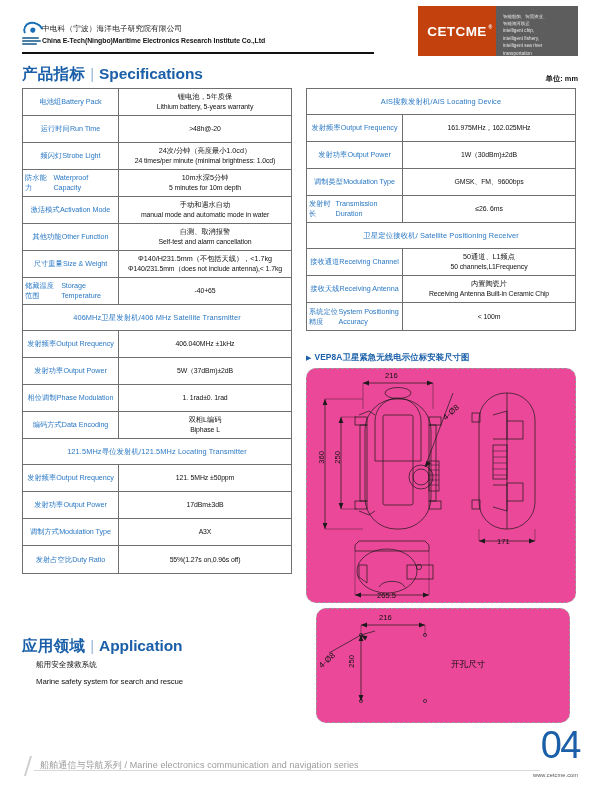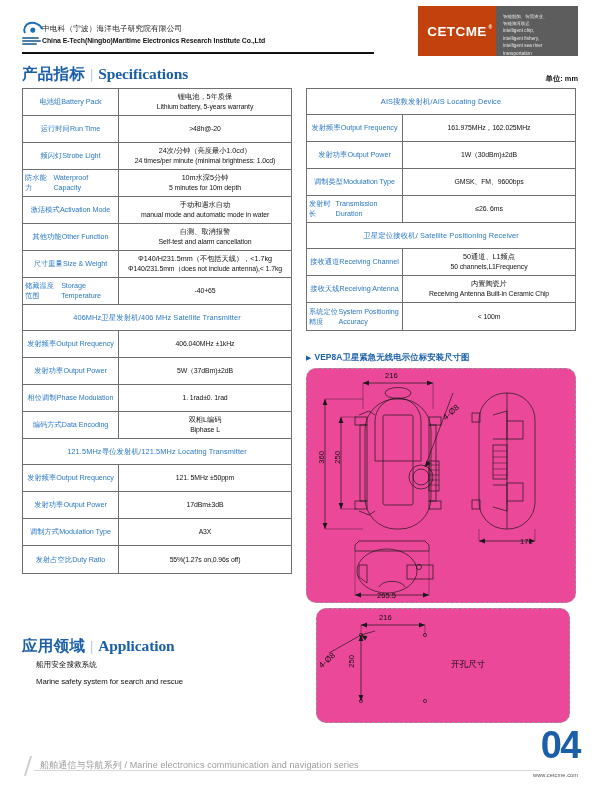--- a/index.html
+++ b/index.html
@@ -42,21 +42,21 @@
 
   .logobox{position:absolute;right:22px;top:6px;width:160px;height:50px;display:flex;}
   .logo-blue{width:78px;background:#c2410c;display:flex;align-items:center;justify-content:center;}
   .logo-blue .wordmark{position:relative;color:#fff;font-weight:bold;font-size:13.5px;letter-spacing:.4px;}
   .logo-blue .wordmark sup{font-size:5px;position:absolute;top:0px;right:-6px;}
   .logo-grey{flex:1;background:#5d5d5d;padding:7px 6px 0 7px;box-sizing:border-box;}
   .logo-grey div{color:#e8e8e8;font-size:4.6px;line-height:1.62;letter-spacing:.05px;}
   .logo-grey .cn{font-size:4.4px;}
 
   
-  .sec-title{position:absolute;display:flex;align-items:baseline;gap:5px;font-family:Liberation Serif, serif;}
+  .sec-title{position:absolute;display:flex;align-items:baseline;gap:5px;}
   .sec-cn{font-size:15.5px;font-weight:bold;color:#1a5fa8;letter-spacing:.3px;}
   .sec-bar{color:#9ab8d6;font-weight:300;font-size:15px;}
   .sec-en{font-size:15.5px;font-weight:bold;color:#1a5fa8;letter-spacing:-.1px;}
 
   .unit-label{position:absolute;right:22px;top:74px;font-size:7.4px;font-weight:bold;color:#111;}
 
   
   .tbl{position:absolute;border:1px solid #6f6f6f;box-sizing:border-box;background:#fff;}
   .trow{display:flex;border-bottom:1px solid #6f6f6f;box-sizing:border-box;}
   .trow:last-child{border-bottom:none;}
@@ -96,21 +96,21 @@
   .app-en{position:absolute;font-size:7.8px;color:#111;letter-spacing:-.1px;}
 
   
   .foot-rule{position:absolute;left:34px;top:770px;width:506px;height:1px;background:#d8d8d8;}
   .foot-slash{position:absolute;left:22px;top:756px;width:13px;height:20px;}
   .foot-slash:before{
     content:"";position:absolute;left:5px;top:0;width:2.4px;height:20px;
     background:#cfcfcf;transform:skewX(-17deg);
   }
   .foot-txt{position:absolute;left:40px;top:759px;font-size:9px;color:#9c9c9c;letter-spacing:.1px;}
-  .pagenum{position:absolute;right:20px;top:726px;font-size:38px;font-weight:bold;color:#1a5fa8;letter-spacing:-1.5px;line-height:1;}
+  .pagenum{position:absolute;right:20px;top:726px;font-size:38px;font-weight:normal;color:#1a5fa8;letter-spacing:-1.5px;line-height:1;}
   .foot-url{position:absolute;right:22px;top:772px;font-size:5.6px;color:#555;letter-spacing:.1px;}
 
   svg{display:block;}
 </style>
 </head>
 <body>
 
 <div class="page">
 
   <div class="header">
@@ -481,21 +481,21 @@
         <path d="M48 226 l6 -2.4 v4.8 z" fill="#1a1a1a" stroke="none"></path>
         <path d="M122 226 l-6 -2.4 v4.8 z" fill="#1a1a1a" stroke="none"></path>
         <line x1="48" y1="182" x2="48" y2="226" stroke-width="0.4"></line>
         <line x1="122" y1="182" x2="122" y2="226" stroke-width="0.4"></line>
       </g>
     </svg>
 
     <div class="dim-txt" style="left:78px;top:2px;">216</div>
     <div class="dim-txt dim-v" style="left:10px;top:82px;">360</div>
     <div class="dim-txt dim-v" style="left:26px;top:82px;">250</div>
-    <div class="dim-txt" style="left:190px;top:168px;margin-left:23px;">171</div>
+    <div class="dim-txt" style="left:190px;top:168px;">171</div>
     <div class="dim-txt" style="left:70px;top:222px;">265.5</div>
     <div class="hole-lbl" style="left:140px;top:44px;">4-Ø8</div>
   </div>
 
   <div class="draw-panel" style="left:316px;top:608px;width:254px;height:115px;">
     <svg width="252" height="113" viewBox="0 0 252 113">
       <g stroke="#1a1a1a" fill="none" stroke-width="0.7">
 
         <line x1="44" y1="16" x2="108" y2="16"></line>
         <path d="M44 16 l6 -2.4 v4.8 z" fill="#1a1a1a" stroke="none"></path>

